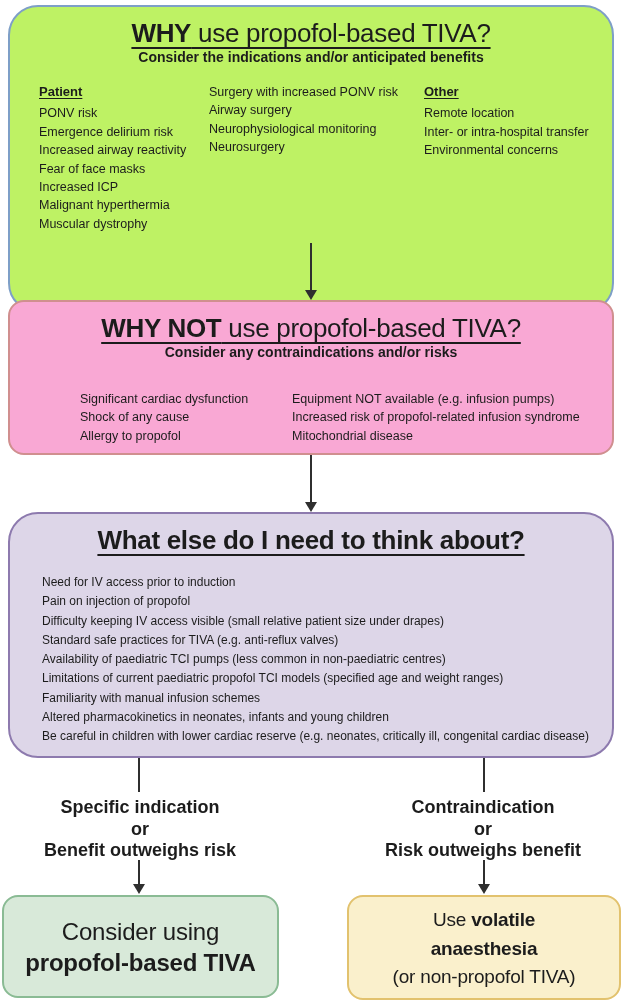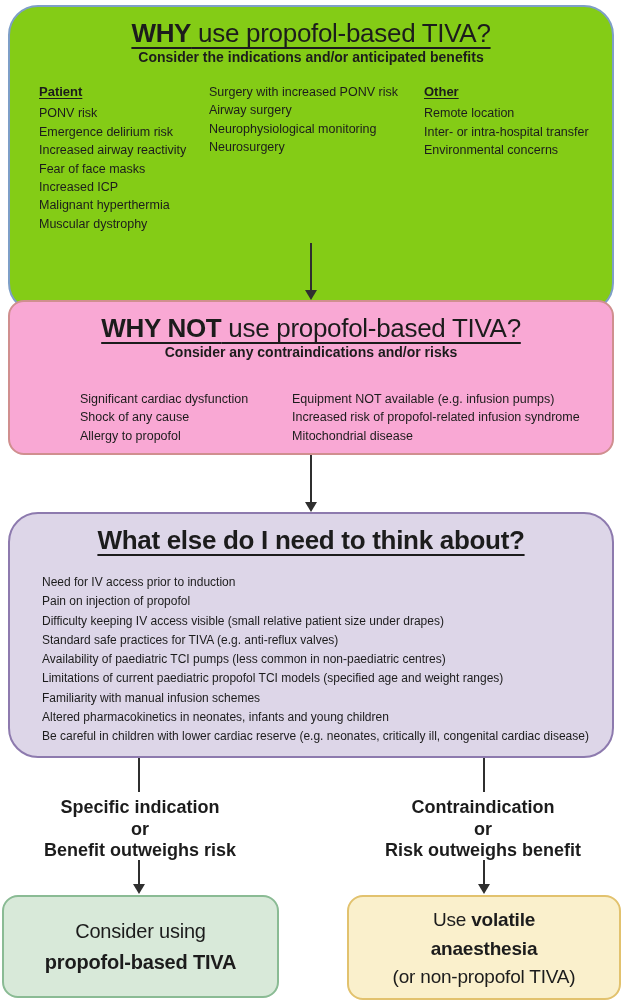--- a/index.html
+++ b/index.html
@@ -2,21 +2,21 @@
 <html><head>
 <meta charset="utf-8">
 <style>
   html, body { margin:0; padding:0; background:#ffffff; }
   .canvas {
     position:relative; width:622px; height:1000px; overflow:hidden;
     background:#ffffff; color:#1c1c1c;
     font-family:"Liberation Sans", sans-serif;
   }
   .box { position:absolute; box-sizing:border-box; }
-  .box-blue   { left:8px;  top:5px;   width:606px; height:308px; background:#84cc16; border:2px solid #7e9fc7; border-radius:30px; }
+  .box-blue   { left:8px;  top:5px;   width:606px; height:308px; background:#bef264; border:2px solid #7e9fc7; border-radius:30px; }
   .box-pink   { left:8px;  top:300px; width:606px; height:155px; background:#f9a8d4; border:2px solid #d08f8f; border-radius:16px; }
   .box-purple { left:8px;  top:512px; width:606px; height:246px; background:#ddd6e8; border:2px solid #8d7aae; border-radius:30px; }
   .box-green  { left:2px;  top:895px; width:277px; height:103px; background:#d8e9d9; border:2px solid #8abb94; border-radius:16px; }
   .box-yellow { left:347px;top:895px; width:274px; height:105px; background:#faf0cc; border:2px solid #e2c26e; border-radius:16px; }
 
   .title {
     text-align:center; font-size:26px; margin-top:11px; letter-spacing:-0.3px;
     text-decoration:underline; text-underline-offset:5px; text-decoration-thickness:2px;
     white-space:nowrap;
   }
@@ -44,21 +44,21 @@
   .ah { position:absolute; width:0; height:0;
         border-left:6px solid transparent; border-right:6px solid transparent;
         border-top:10px solid #2f2f2f; }
   .l1 { left:310px; top:243px; height:49px; }  .h1 { left:305px; top:290px; }
   .l2 { left:310px; top:455px; height:48px; }  .h2 { left:305px; top:502px; }
   .l3 { left:138px; top:758px; height:34px; }
   .l4 { left:138px; top:860px; height:26px; }  .h4 { left:133px; top:884px; }
   .l5 { left:483px; top:758px; height:34px; }
   .l6 { left:483px; top:860px; height:26px; }  .h6 { left:478px; top:884px; }
 
-  .outcome-green-text  { text-align:center; padding-top:19px; font-size:20px; line-height:31px; letter-spacing:-0.2px; }
+  .outcome-green-text  { text-align:center; padding-top:19px; font-size:24px; line-height:31px; letter-spacing:-0.2px; }
   .outcome-yellow-text { text-align:center; padding-top:9px;  font-size:19px; line-height:28.5px; letter-spacing:-0.2px; }
   .bold { font-weight:bold; }
 </style>
 </head>
 <body>
 
 <div class="canvas">
 
   <div class="box box-blue">
     <div class="title"><span class="b">WHY</span><span> use propofol-based TIVA?</span></div>

